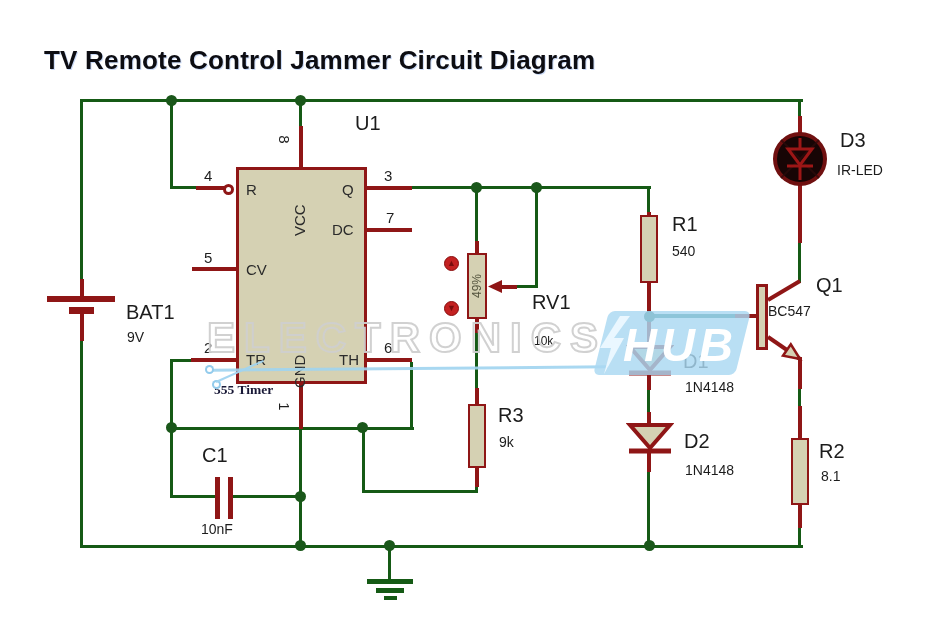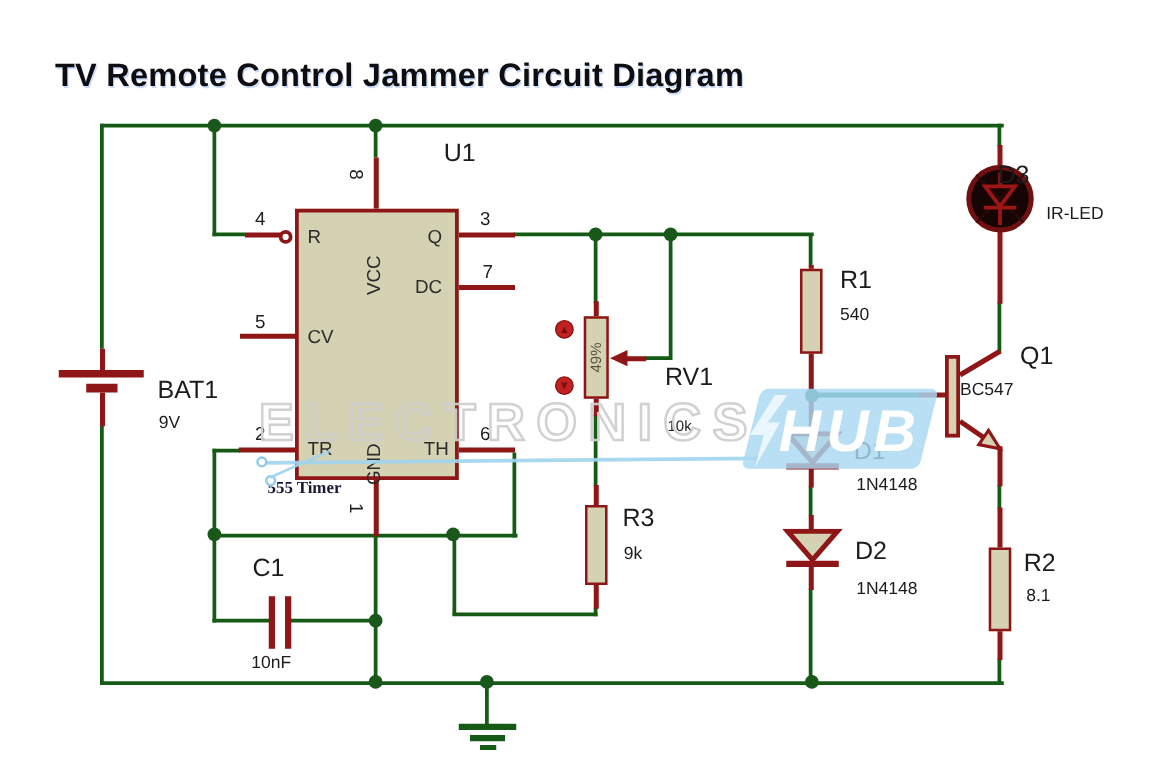--- a/index.html
+++ b/index.html
@@ -209,21 +209,21 @@
   <div class="led">
     <svg width="46" height="46" viewBox="0 0 46 46" style="display:block">
       <line x1="4" y1="4" x2="42" y2="42" stroke="#2e0b0b" stroke-width="2" opacity="0.7"></line>
       <line x1="42" y1="4" x2="4" y2="42" stroke="#2e0b0b" stroke-width="2" opacity="0.7"></line>
       <line x1="23" y1="2" x2="23" y2="14" stroke="#9c1616" stroke-width="3"></line>
       <polygon points="11,13 35,13 23,29" fill="none" stroke="#9c1616" stroke-width="3"></polygon>
       <line x1="10" y1="30" x2="36" y2="30" stroke="#9c1616" stroke-width="3"></line>
       <line x1="23" y1="30" x2="23" y2="44" stroke="#9c1616" stroke-width="3"></line>
     </svg>
   </div>
-  <div class="ref" style="left:798px;top:129px">D3</div>
+  <div class="ref" style="left:840px;top:129px">D3</div>
   <div class="val" style="left:837px;top:162px">IR-LED</div>
 
   <div class="body" style="left:756px;top:284px;width:12px;height:66px"></div>
   <svg class="abs" style="left:767px;top:275px" width="44" height="92" viewBox="0 0 44 92">
     <line x1="1" y1="25" x2="33" y2="6" stroke="#8f1616" stroke-width="4"></line>
     <line x1="1" y1="62" x2="33" y2="84" stroke="#8f1616" stroke-width="4"></line>
     <polygon points="33,84 23.8,69.3 16,80.7" fill="#d5d1b3" stroke="#8f1616" stroke-width="2.5"></polygon>
   </svg>
   <div class="ref" style="left:816px;top:274px">Q1</div>
   <div class="val" style="left:768px;top:303px">BC547</div>

